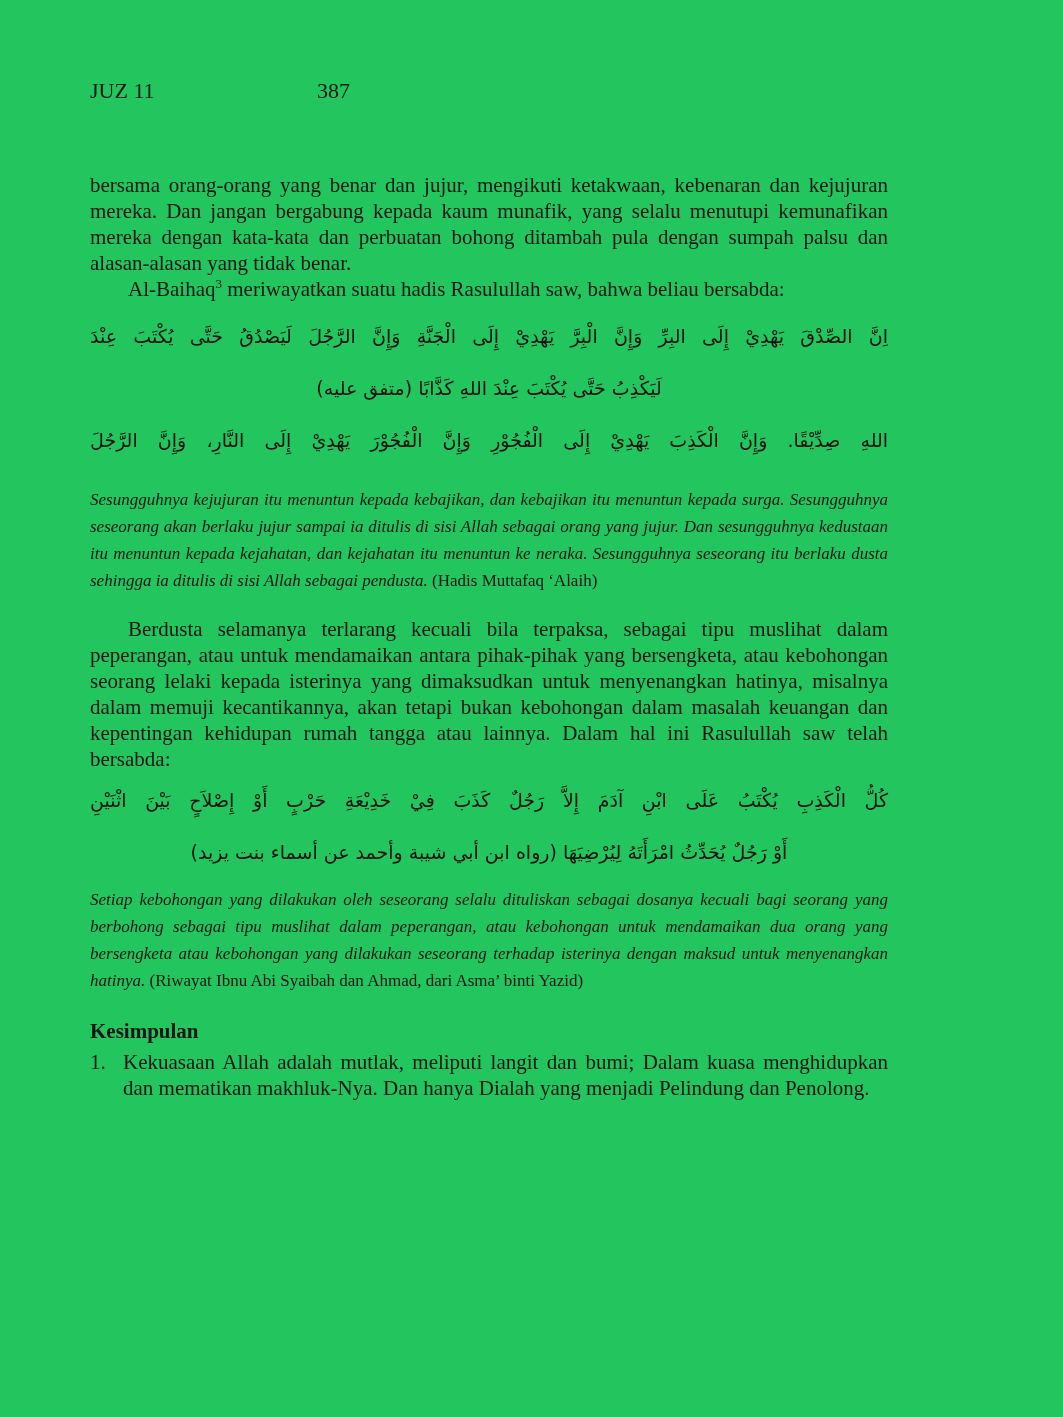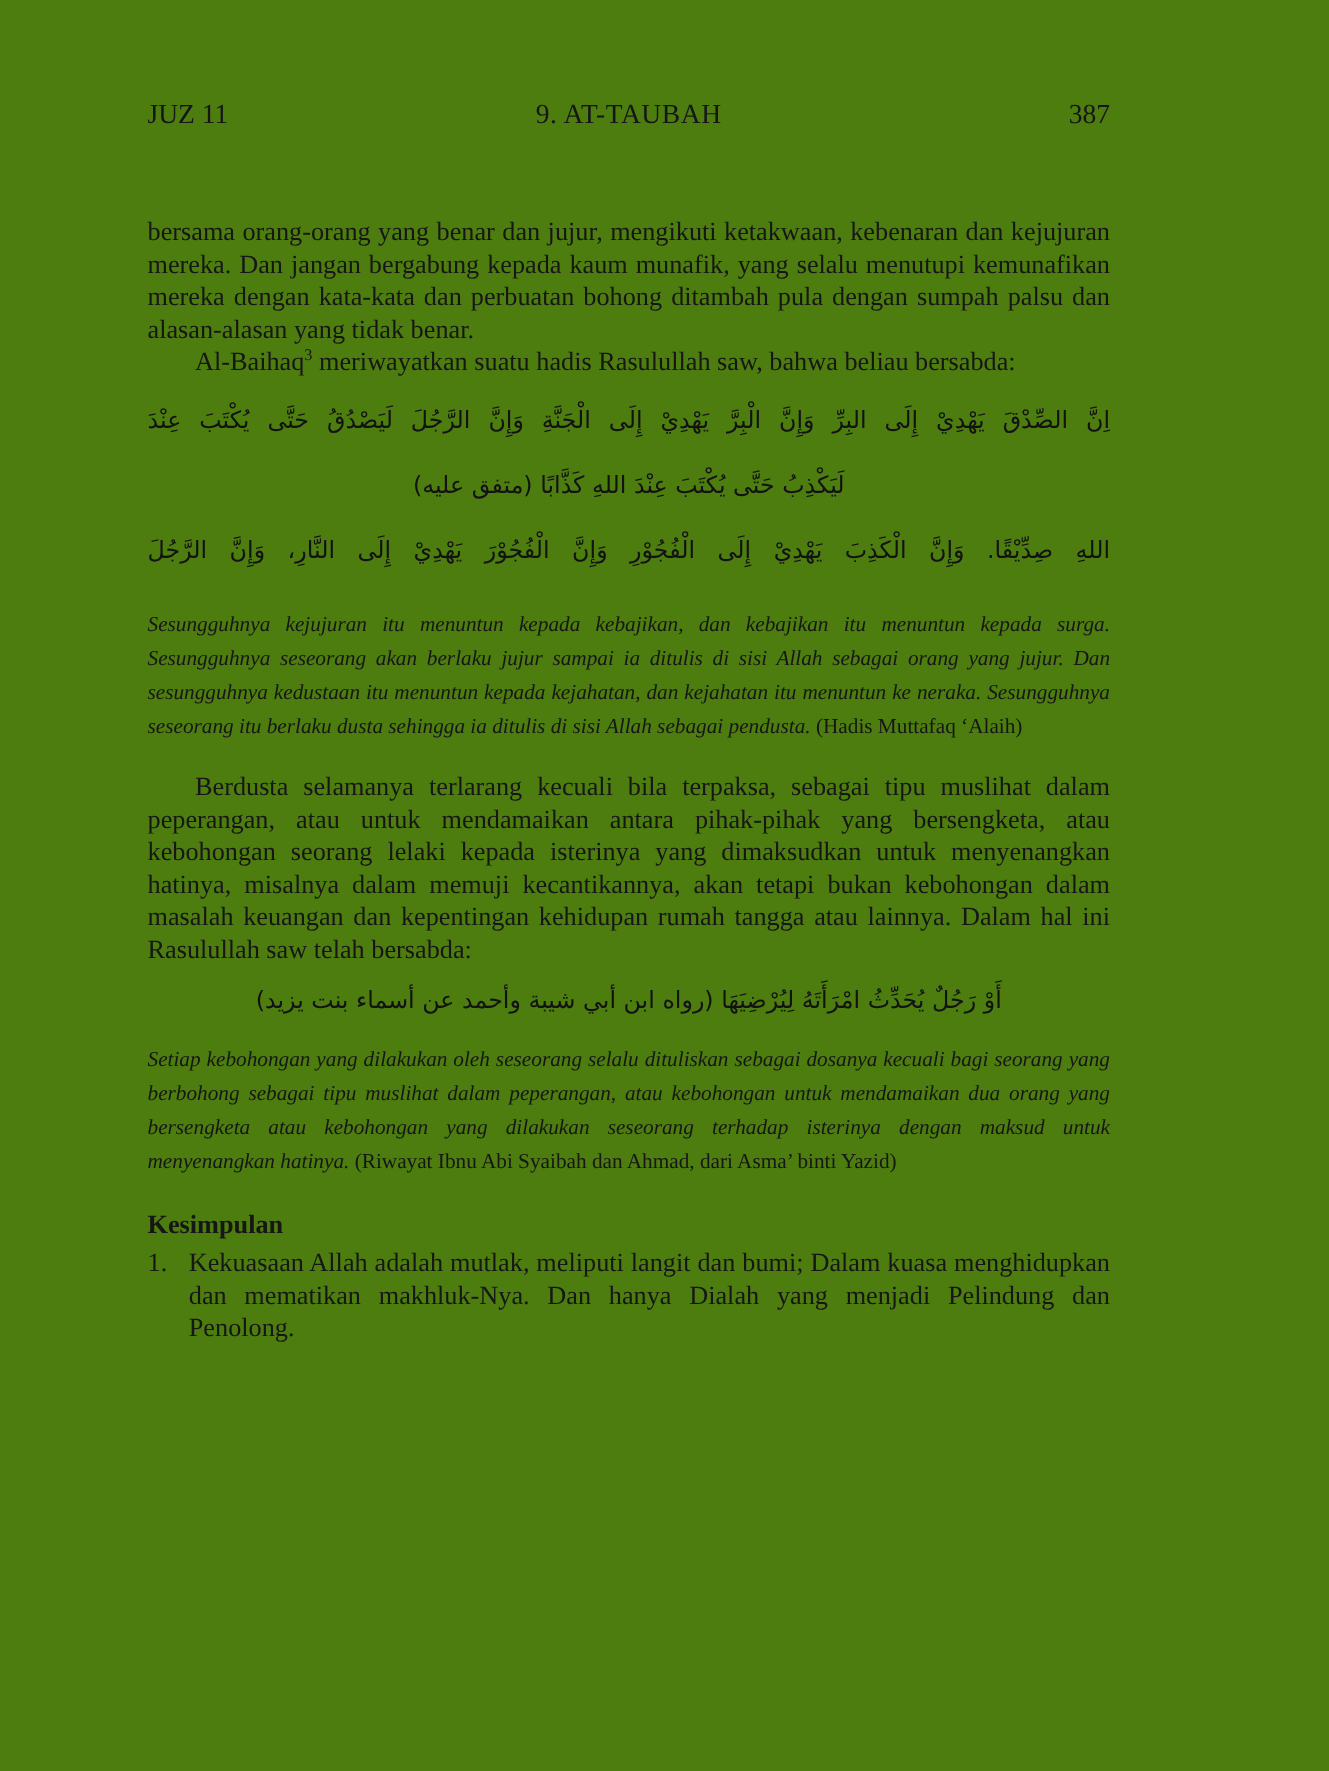--- a/index.html
+++ b/index.html
@@ -5,22 +5,22 @@
   html, body {
     margin: 0;
     padding: 0;
     background: #ffffff;
   }
   .page {
     position: relative;
     width: 1063px;
     height: 1417px;
     box-sizing: border-box;
-    padding: 78px 175px 0 118px;
-    background: #4d7c0f;
+    padding: 78px 175px 0 90px;
+    background: #22c55e;
     color: #161616;
     font-family: "Liberation Serif", serif;
     overflow: hidden;
   }
   .page-header {
     display: flex;
     align-items: baseline;
     font-size: 22px;
     line-height: 26px;
   }
@@ -111,39 +111,39 @@
     text-align: justify;
   }
 </style>
 </head>
 <body>
 
 <div class="page">
 
   <div class="page-header">
     <span class="side left">JUZ 11</span>
-    <span class="center">9. AT-TAUBAH</span>
     <span class="side right">387</span>
   </div>
 
   <p class="para first">bersama orang-orang yang benar dan jujur, mengikuti ketakwaan, kebenaran dan kejujuran mereka. Dan jangan bergabung kepada kaum munafik, yang selalu menutupi kemunafikan mereka dengan kata-kata dan perbuatan bohong ditambah pula dengan sumpah palsu dan alasan-alasan yang tidak benar.</p>
 
   <p class="para indent"><span>Al-Baihaq</span><sup class="fnref">3</sup><span> meriwayatkan suatu hadis Rasulullah saw, bahwa beliau bersabda:</span></p>
 
   <div class="arabic arabic-1">
     <div class="arabic-line fill">اِنَّ الصِّدْقَ يَهْدِيْ إِلَى البِرِّ وَإِنَّ الْبِرَّ يَهْدِيْ إِلَى الْجَنَّةِ وَإِنَّ الرَّجُلَ لَيَصْدُقُ حَتَّى يُكْتَبَ عِنْدَ</div>
     <div class="arabic-line center">لَيَكْذِبُ حَتَّى يُكْتَبَ عِنْدَ اللهِ كَذَّابًا (متفق عليه)</div>
     <div class="arabic-line fill">اللهِ صِدِّيْقًا. وَإِنَّ الْكَذِبَ يَهْدِيْ إِلَى الْفُجُوْرِ وَإِنَّ الْفُجُوْرَ يَهْدِيْ إِلَى النَّارِ، وَإِنَّ الرَّجُلَ</div>
   </div>
 
   <p class="trans trans-1"><span>Sesungguhnya kejujuran itu menuntun kepada kebajikan, dan kebajikan itu menuntun kepada surga. Sesungguhnya seseorang akan berlaku jujur sampai ia ditulis di sisi Allah sebagai orang yang jujur.  Dan sesungguhnya kedustaan itu menuntun kepada kejahatan, dan kejahatan itu menuntun ke neraka. Sesungguhnya seseorang itu berlaku dusta sehingga ia ditulis di sisi Allah sebagai pendusta.</span><span class="upright"> (Hadis Muttafaq ‘Alaih)</span></p>
 
   <p class="para indent para-berdusta">Berdusta selamanya terlarang kecuali bila terpaksa, sebagai tipu muslihat dalam peperangan, atau untuk mendamaikan antara pihak-pihak yang bersengketa, atau kebohongan seorang lelaki kepada isterinya yang dimaksudkan untuk menyenangkan hatinya, misalnya dalam memuji kecantikannya, akan tetapi bukan kebohongan dalam masalah keuangan dan kepentingan kehidupan rumah tangga atau lainnya. Dalam hal ini Rasulullah saw telah bersabda:</p>
 
   <div class="arabic arabic-2">
+    <div class="arabic-line fill">كُلُّ الْكَذِبِ يُكْتَبُ عَلَى ابْنِ آدَمَ إِلاَّ رَجُلٌ كَذَبَ فِيْ خَدِيْعَةِ حَرْبٍ أَوْ إِصْلاَحٍ بَيْنَ اثْنَيْنِ</div>
     <div class="arabic-line center">أَوْ رَجُلٌ يُحَدِّثُ امْرَأَتَهُ لِيُرْضِيَهَا (رواه ابن أبي شيبة وأحمد عن أسماء بنت يزيد)</div>
   </div>
 
   <p class="trans trans-2"><span>Setiap kebohongan yang dilakukan oleh seseorang selalu dituliskan sebagai dosanya kecuali bagi seorang yang berbohong sebagai tipu muslihat dalam peperangan, atau kebohongan untuk mendamaikan dua orang yang bersengketa atau kebohongan yang dilakukan seseorang terhadap isterinya dengan maksud untuk menyenangkan hatinya.</span><span class="upright"> (Riwayat Ibnu Abi Syaibah dan Ahmad, dari Asma’ binti Yazid)</span></p>
 
   <div class="kesimpulan">
     <p class="kesimpulan-heading">Kesimpulan</p>
     <div class="list-item">
       <span class="list-num">1.</span>
       <span class="list-text">Kekuasaan Allah adalah mutlak, meliputi langit dan bumi; Dalam kuasa menghidupkan dan mematikan makhluk-Nya. Dan hanya Dialah yang menjadi Pelindung dan Penolong.</span>

